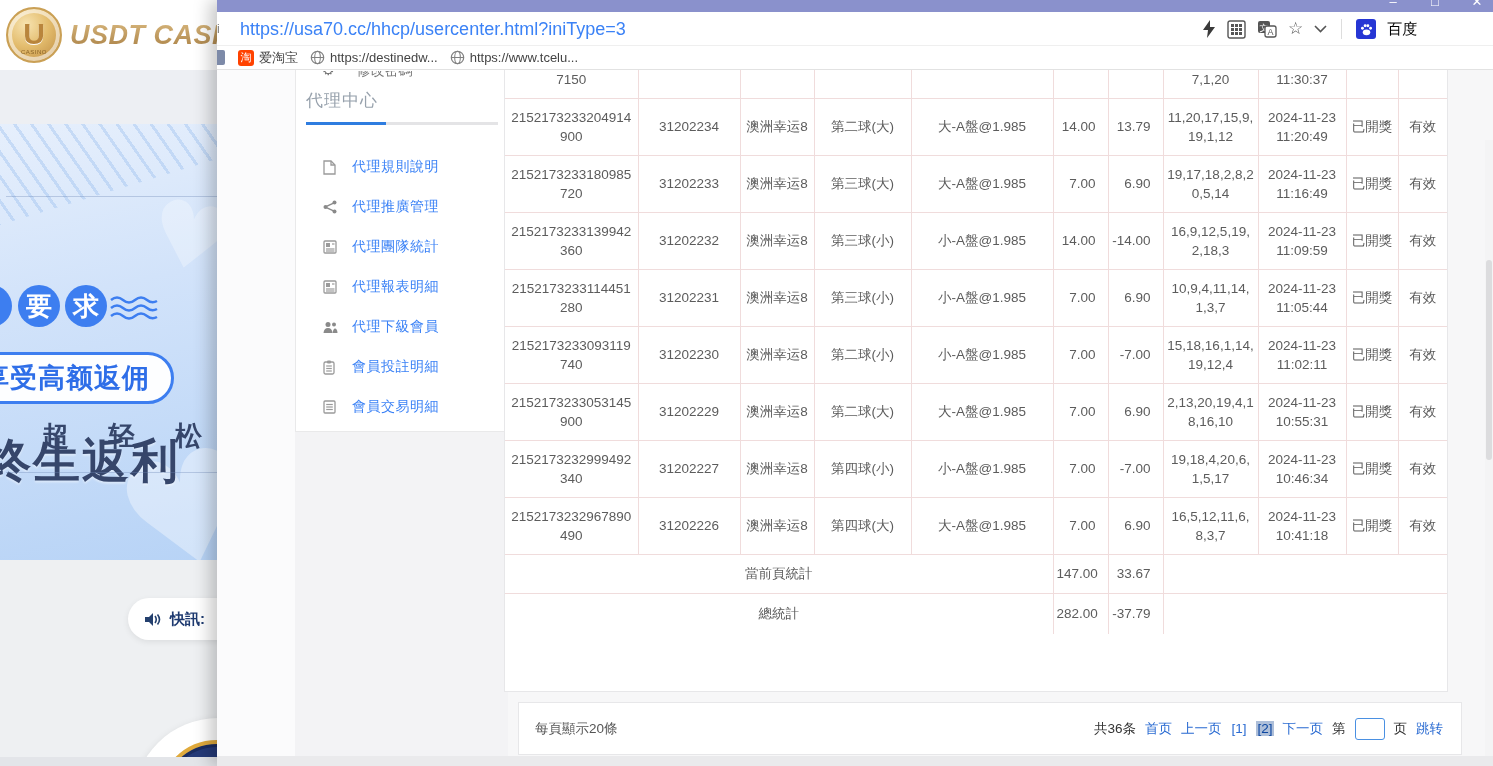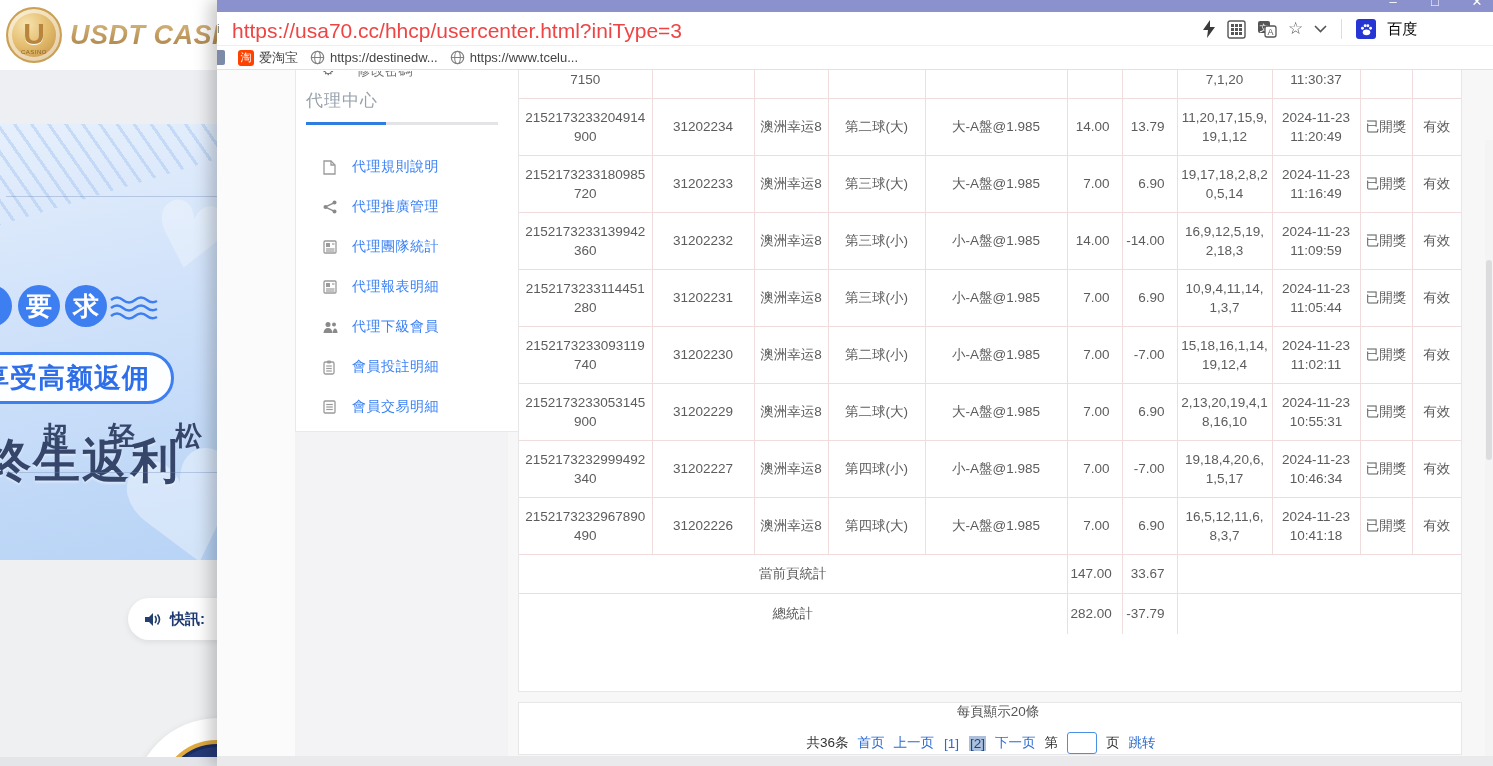--- a/index.html
+++ b/index.html
@@ -55,21 +55,21 @@
 
   
   .browser { position:absolute; left:217px; top:0; width:1276px; height:766px; background:#fff; z-index:2;
     box-shadow:-7px 0 16px rgba(0,0,0,.22); }
   .titlebar { position:absolute; left:0; top:0; width:1276px; height:12px; background:#8a91cc; }
   .win-controls { position:absolute; right:8px; top:-7px; display:flex; gap:26px; color:#fff; }
   .win-controls .wc { font-size:13px; line-height:18px; width:16px; text-align:center; }
   .addressbar { position:absolute; left:0; top:12px; width:1276px; height:34px; background:#fff;
     border-bottom:1px solid #efefef; display:flex; align-items:center; }
   .fav-frag { position:absolute; left:0px; top:10px; width:5px; height:13px; overflow:hidden; color:#777; font-size:12px; }
-  .url-text { position:absolute; left:15px; top:7px; font-size:21px; color:#ef4444; white-space:nowrap; }
+  .url-text { position:absolute; left:23px; top:7px; font-size:18px; color:#3b82f6; white-space:nowrap; }
   .addr-icons { position:absolute; left:985px; top:5px; height:24px; display:flex; align-items:center; gap:11px; }
   .addr-icons .sep { width:1px; height:20px; background:#ddd; margin:0 3px; }
   .star-glyph { font-size:17px; color:#555; line-height:20px; }
   .baidu-box { width:20px; height:20px; border-radius:3px; background:#2636d4; display:flex; align-items:center; justify-content:center; }
   .engine-label { font-size:15px; color:#000000; }
   .bookmarksbar { position:absolute; left:0; top:46px; width:1276px; height:24px; background:#fff;
     border-bottom:1px solid #e2e2e2; display:flex; align-items:center; font-size:13px; color:#444; }
   .bm-frag { width:9px; height:16px; overflow:hidden; position:relative; margin-left:0; }
   .bm-frag i { position:absolute; left:-8px; top:0; width:16px; height:15px; background:#7d8aa8; border-radius:2px; }
   .bm-item { display:flex; align-items:center; margin-left:12px; white-space:nowrap; }
@@ -84,42 +84,42 @@
   .sidebar { position:absolute; left:78px; top:-4px; width:244px; height:366px; background:#fff; border:1px solid #e9e9ea; }
   .clipped-item { position:absolute; left:26px; top:4px; width:170px; height:13px; overflow:hidden; }
   .clipped-item .inner { position:absolute; left:0; top:-9px; font-size:14px; color:#777; display:flex; gap:22px; white-space:nowrap; }
   .side-title { position:absolute; left:10px; top:22px; font-size:17px; color:#97a1ac; letter-spacing:1px; }
   .side-rule { position:absolute; left:10px; top:55px; width:192px; height:3px; background:#e4e4e6; }
   .side-rule .blue { position:absolute; left:0; top:0; width:80px; height:3px; background:#2f7de0; }
   .menu-item { position:absolute; left:0; width:213px; height:28px; display:flex; align-items:center; cursor:pointer; }
   .menu-item .mi-icon { position:absolute; left:27px; width:15px; height:15px; display:flex; align-items:center; }
   .menu-item .mi-label { position:absolute; left:56px; font-size:14px; color:#3b82f6; letter-spacing:.5px; white-space:nowrap; }
 
-  .table-card { position:absolute; left:301px; top:-30px; width:944px; height:652px; background:#fff;
+  .table-card { position:absolute; left:287px; top:-30px; width:944px; height:652px; background:#fff;
     border:1px solid #e7e7e9; }
   table.bets { table-layout:fixed; width:942px; border-collapse:collapse; font-size:13.5px; color:#5c5c5c; }
   table.bets td { border:1px solid #f0dcdc; text-align:center; vertical-align:middle; line-height:19px; padding:2px 3px; }
   table.bets td:first-child { border-left:none; }
   table.bets td:last-child { border-right:none; }
   table.bets tr:first-child td { border-top:none; }
   table.bets tr:last-child td { border-bottom:none; }
   table.bets tr.data-row { height:57px; }
   table.bets tr.data-row td:nth-child(1),
   table.bets tr.data-row td:nth-child(5),
   table.bets tr.data-row td:nth-child(8) { word-break:break-all; }
   table.bets tr.data-row td:nth-child(6),
   table.bets tr.data-row td:nth-child(7) { text-align:right; padding-right:12px; }
   tr.partial-row { height:57px; }
   tr.partial-row td { vertical-align:bottom; padding-bottom:9px; }
   tr.summary-row1 { height:39px; }
   tr.summary-row2 { height:41px; }
   tr.summary-row1 td.num, tr.summary-row2 td.num { text-align:right; padding-right:12px; }
 
   .pager-card { position:absolute; left:301px; top:632px; width:944px; height:53px; background:#fff;
-    border:1px solid #e7e7e9; display:flex; align-items:center; justify-content:space-between; font-size:13.5px;flex-direction:column; }
+    border:1px solid #e7e7e9; display:flex; align-items:center; justify-content:space-between; font-size:13.5px; }
   .pager-left { margin-left:16px; color:#555; }
   .pager-right { margin-right:18px; display:flex; align-items:center; gap:9px; color:#333; }
   .plink { color:#2a6bd2; cursor:pointer; text-decoration:none; }
   .page-num { color:#2a6bd2; cursor:pointer; padding:0 1px; }
   .page-num.active { background:#aebfd9; color:#0d47a1; }
   .jump-input { width:30px; height:22px; border:1px solid #4a90e2; border-radius:3px; outline:none; text-align:center; font-size:13px; }
 
   .hstrip { position:absolute; left:0; top:756px; width:1276px; height:10px; background:#eaeaec; }
   .v-scroll { position:absolute; right:0; top:70px; width:8px; height:686px; background:#f4f4f5; }
   .v-scroll .thumb { position:absolute; left:1px; top:120px; width:6px; height:200px; background:#dcdcde; border-radius:3px; }

